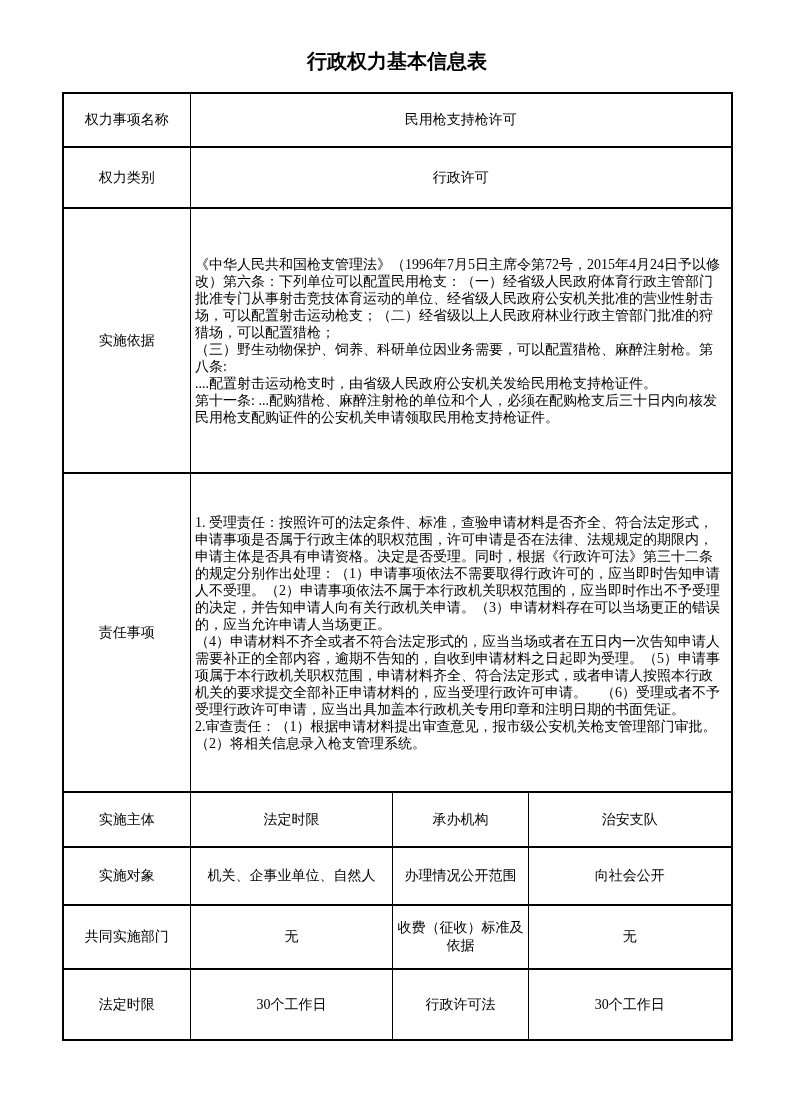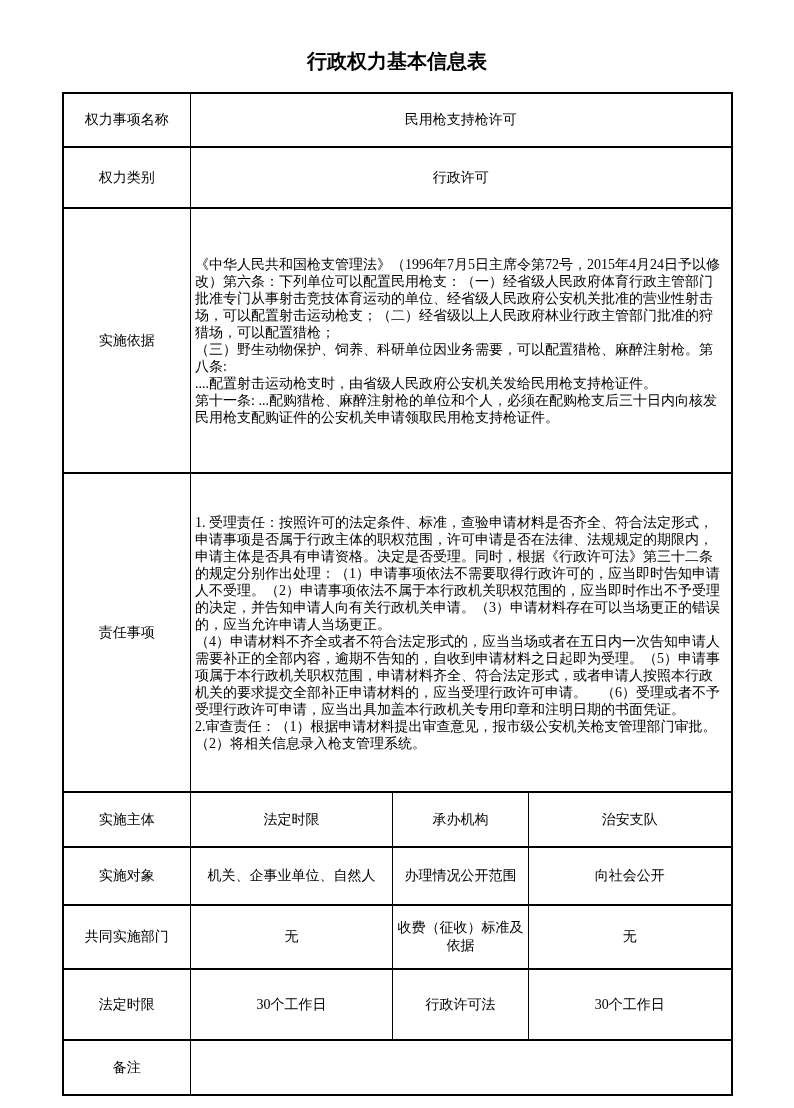--- a/index.html
+++ b/index.html
@@ -127,20 +127,16 @@
       <td>无</td>
     </tr>
 
     <tr class="r-time">
       <td>法定时限</td>
       <td>30个工作日</td>
       <td>行政许可法</td>
       <td>30个工作日</td>
     </tr>
 
-    <tr class="r-remark">
-      <td>备注</td>
-      <td colspan="3"></td>
-    </tr>
 
   </tbody>
     </table>
 </div>
 
 </body></html>

